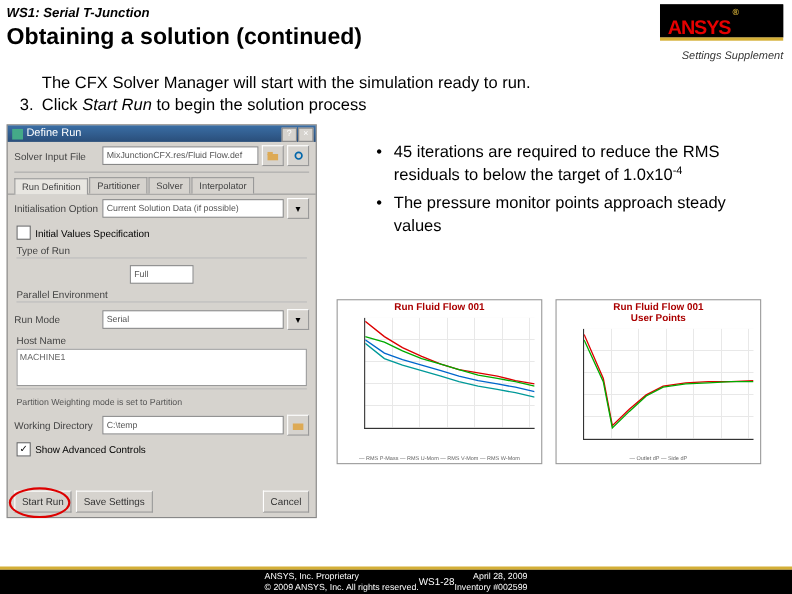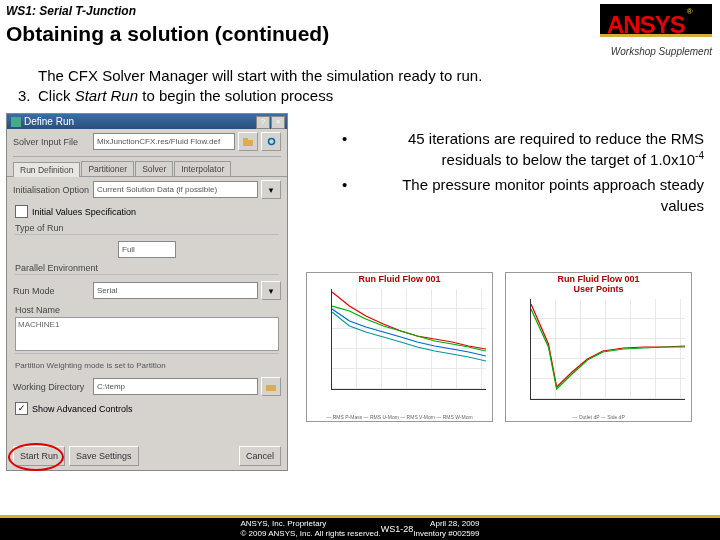--- a/index.html
+++ b/index.html
@@ -1,21 +1,21 @@
 <!DOCTYPE html>
 <html><head>
 <meta charset="utf-8">
 <style>
 body { margin:0; font-family:Arial,sans-serif; background:#fff; width:720px; height:540px; position:relative; overflow:hidden; }
 .header { position:relative; height:58px; }
 .ws-title { font-style:italic; font-weight:bold; font-size:12px; padding:4px 0 0 6px; }
 .main-title { font-weight:bold; font-size:21px; padding:4px 0 0 6px; }
 .logo { position:absolute; right:8px; top:4px; width:112px; }
 .logo-black { background:#000; height:28px; color:#fff; font-weight:bold; font-size:16px; display:flex; align-items:center; padding-left:6px; border:1px solid #000; }
-.logo-red { color:#e60000; font-size:24px; letter-spacing:-1px;margin-top:12px; }
+.logo-red { color:#e60000; font-size:18px; letter-spacing:-1px;margin-top:12px; }
 .logo-trade { color:#d4af37; font-size:8px; position:relative; top:-8px; margin-left:2px; }
 .gold-bar { height:3px; background:#d4af37; }
 .supp { position:absolute; right:8px; top:46px; font-style:italic; font-size:10px; color:#333; }
 .body-text { font-size:15px; padding:8px 12px 6px 38px; line-height:1.3; }
 .body-text .n3 { margin-left:-20px; display:inline-block; width:20px; }
 .content-row { display:flex; padding:2px 6px 0 6px; }
 .dlg { width:280px; height:356px; background:#d6d3ce; border:1px solid #888; position:relative; font-size:9px; }
 .dlg-title { background:linear-gradient(#3a6ea5,#2a4e7a); color:#fff; padding:2px 4px; font-size:10px; display:flex; align-items:center; }
 .dlg-title svg { margin-right:3px; }
 .dlg-close { position:absolute; right:2px; top:2px; display:flex; }
@@ -31,21 +31,21 @@
 .group-label { padding:2px 8px 0 8px; color:#444; font-size:9px; }
 .group-hr { height:1px; background:#bbb; margin:1px 8px 3px 8px; }
 .hostbox { margin:2px 8px; border:1px solid #999; background:#fff; height:28px; padding:2px; color:#666; font-size:8px; }
 .chk { padding:3px 8px; display:flex; align-items:center; }
 .chk-box { width:11px; height:11px; background:#fff; border:1px solid #666; margin-right:4px; text-align:center; font-size:9px; line-height:10px; }
 .dlg-bottom { position:absolute; bottom:4px; left:6px; right:6px; display:flex; }
 .dlg-btn { height:18px; padding:0 6px; background:#d6d3ce; border:1px solid #999; border-top-color:#fff; border-left-color:#fff; font-size:9px; display:flex; align-items:center; color:#333; }
 .red-oval { position:absolute; border:2px solid #d00; border-radius:50%; }
 .right-col { flex:1; padding-left:14px; }
 .bullets { font-size:15px; line-height:1.4; padding-right:10px; }
-.bullets li { margin-bottom:4px; list-style:none; position:relative; padding-left:16px;text-align:right; }
+.bullets li { margin-bottom:4px; list-style:none; position:relative; padding-left:16px; }
 .bullets li:before { content:"•"; position:absolute; left:0; color:#000; }
 .sup { font-size:10px; vertical-align:super; }
 .charts { display:flex; gap:12px; margin-top:56px; padding-left:4px; }
 .chart { width:185px; height:148px; border:1px solid #999; background:#fff; position:relative; }
 .chart-title { text-align:center; font-size:9px; color:#a00; padding:2px 0 0 0; font-weight:bold; line-height:1.1; }
 .chart-area { margin:4px 6px 16px 24px; height:100px; border-left:1px solid #333; border-bottom:1px solid #333; position:relative; background:repeating-linear-gradient(to right,transparent 0,transparent 24px,#e8e8e8 24px,#e8e8e8 25px),repeating-linear-gradient(to bottom,transparent 0,transparent 19px,#e8e8e8 19px,#e8e8e8 20px); }
 .chart-legend { position:absolute; bottom:1px; left:0; right:0; text-align:center; font-size:5px; color:#666; }
 .footer { position:absolute; bottom:0; left:0; right:0; }
 .footer-gold { height:3px; background:#d4af37; }
 .footer-black { height:22px; background:#000; color:#fff; font-size:8px; display:flex; align-items:center; padding:0 8px; justify-content:center; }
@@ -59,21 +59,21 @@
 <div class="header">
   <div class="ws-title">WS1: Serial T-Junction</div>
   <div class="main-title">Obtaining a solution (continued)</div>
   <div class="logo">
     <div class="logo-black">
         <span class="logo-red">ANSYS</span>
         <span class="logo-trade">®</span>
       </div>
     <div class="gold-bar"></div>
   </div>
-  <div class="supp">Workshop Supplement</div>
+  <div class="supp">Settings Supplement</div>
 </div>
 
 <div class="body-text">
   <div>The CFX Solver Manager will start with the simulation ready to run.</div>
   <div><span class="n3">3.</span><span>Click </span><i>Start Run</i><span> to begin the solution process</span></div>
 </div>
 
 <div class="content-row">
   <div class="dlg">
     <div class="dlg-title">

